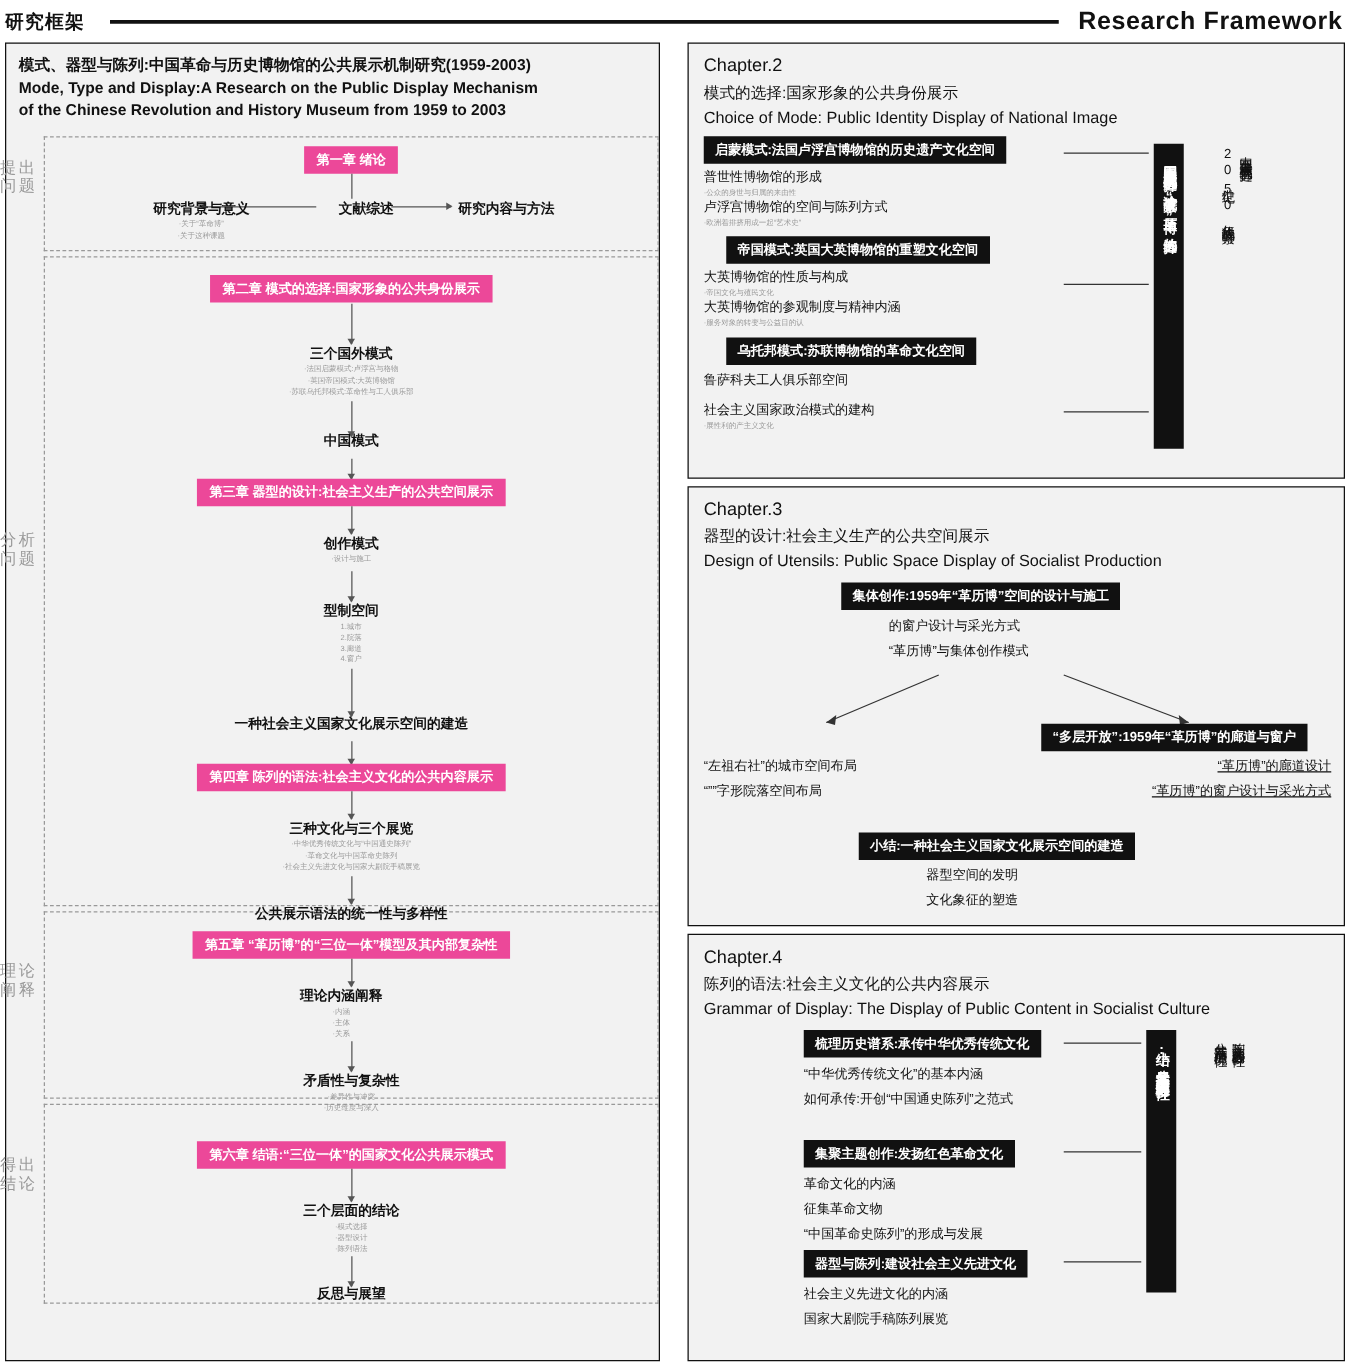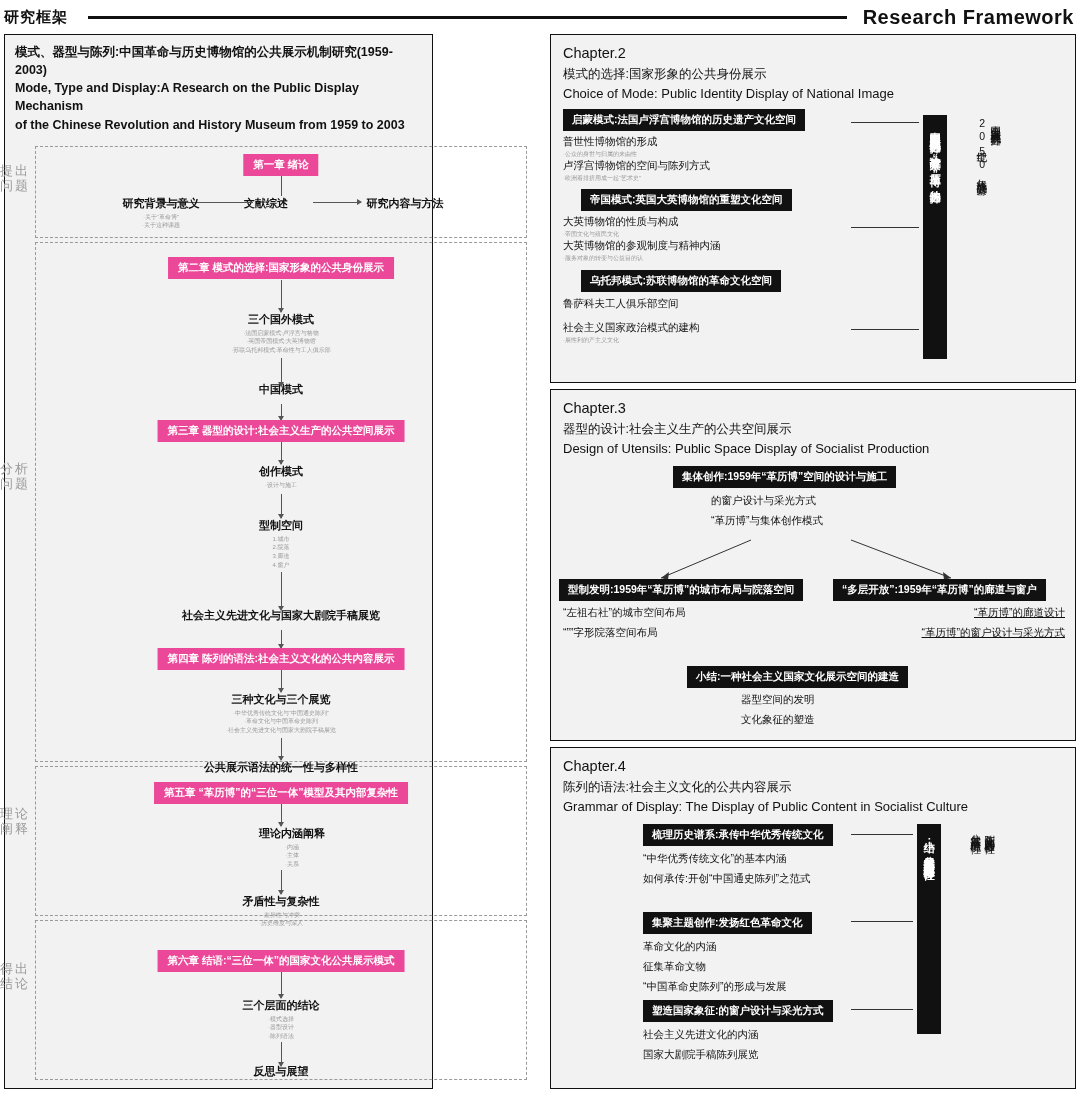--- a/index.html
+++ b/index.html
@@ -186,21 +186,21 @@
 
 <div class="header">
   <div class="header-left">研究框架</div>
   <div class="header-rule"></div>
   <div class="header-right">Research Framework</div>
 </div>
 
 <div class="board">
 
   <div class="col-left">
-    <div class="panel shade" style="width:429px;height:1055px;">
+    <div class="panel shade" style="width:524px;height:1055px;">
 
       <div class="left-title">
         <div>模式、器型与陈列:中国革命与历史博物馆的公共展示机制研究(1959-2003)</div>
         <div class="en">Mode, Type and Display:A Research on the Public Display Mechanism</div>
         <div class="en">of the Chinese Revolution and History Museum from 1959 to 2003</div>
       </div>
 
       <div class="flow">
 
         <div class="stage" style="top:4px;height:92px;"></div>
@@ -208,21 +208,21 @@
         <div class="stage" style="top:624px;height:150px;"></div>
         <div class="stage" style="top:778px;height:160px;"></div>
 
         <div class="stage-label" style="top:22px;">提出问题</div>
         <div class="stage-label" style="top:320px;">分析问题</div>
         <div class="stage-label" style="top:665px;">理论阐释</div>
         <div class="stage-label" style="top:820px;">得出结论</div>
 
         <div class="blackbar" style="left:268px;top:12px;">第一章 绪论</div>
         <div class="vline" style="left:268px;top:34px;height:20px;"></div>
-        <div class="node" style="left:253px;top:54px;text-align:right;">
+        <div class="node" style="left:280px;top:54px;text-align:right;">
           <div class="t">文献综述</div>
         </div>
         <div class="hline arrow-left" style="left:148px;top:60px;width:92px;"></div>
         <div class="hline arrow-right" style="left:300px;top:60px;width:48px;"></div>
 
         <div class="node" style="left:148px;top:54px;">
           <div class="t">研究背景与意义</div>
           <div class="s">
             <div>·关于“革命博”</div>
             <div>·关于这种课题</div>
@@ -261,42 +261,42 @@
           <div class="t">型制空间</div>
           <div class="s">
             <div>1.城市</div>
             <div>2.院落</div>
             <div>3.廊道</div>
             <div>4.窗户</div>
           </div>
         </div>
         <div class="vline arrow-down" style="left:268px;top:430px;height:38px;"></div>
         <div class="node" style="left:268px;top:466px;">
-          <div class="t">社会主义先进文化与国家大剧院手稿展览</div>
+          <div class="t">一种社会主义国家文化展示空间的建造</div>
         </div>
         <div class="vline arrow-down" style="left:268px;top:488px;height:18px;"></div>
 
         <div class="blackbar" style="left:268px;top:506px;">第四章 陈列的语法:社会主义文化的公共内容展示</div>
         <div class="vline arrow-down" style="left:268px;top:528px;height:22px;"></div>
         <div class="node" style="left:268px;top:550px;">
           <div class="t">三种文化与三个展览</div>
           <div class="s">
             <div>·中华优秀传统文化与“中国通史陈列”</div>
             <div>·革命文化与中国革命史陈列</div>
             <div>·社会主义先进文化与国家大剧院手稿展览</div>
           </div>
         </div>
         <div class="vline arrow-down" style="left:268px;top:596px;height:22px;"></div>
         <div class="node" style="left:268px;top:618px;">
           <div class="t">公共展示语法的统一性与多样性</div>
         </div>
 
         <div class="blackbar" style="left:268px;top:640px;">第五章 “革历博”的“三位一体”模型及其内部复杂性</div>
         <div class="vline arrow-down" style="left:268px;top:662px;height:22px;"></div>
-        <div class="node" style="left:279px;top:684px;">
+        <div class="node" style="left:260px;top:684px;">
           <div class="t">理论内涵阐释</div>
           <div class="s">
             <div>·内涵</div>
             <div>·主体</div>
             <div>·关系</div>
           </div>
         </div>
         <div class="vline arrow-down" style="left:268px;top:728px;height:24px;"></div>
         <div class="node" style="left:268px;top:752px;">
           <div class="t">矛盾性与复杂性</div>
@@ -385,21 +385,20 @@
         <div class="txt" style="left:160px;top:32px;">的窗户设计与采光方式</div>
         <div class="txt" style="left:160px;top:52px;">“革历博”与集体创作模式</div>
 
         <svg width="520" height="60" style="position:absolute;left:0;top:76px;">
           <line x1="200" y1="2" x2="110" y2="40" stroke="#333" stroke-width="1"></line>
           <polygon points="110,40 118,34 117,42" fill="#333"></polygon>
           <line x1="300" y1="2" x2="400" y2="40" stroke="#333" stroke-width="1"></line>
           <polygon points="400,40 392,34 393,42" fill="#333"></polygon>
         </svg>
 
-        <div class="bbar" style="left:8px;top:117px;">型制发明:1959年“革历博”的城市布局与院落空间</div>
         <div class="txt" style="left:12px;top:144px;">“左祖右社”的城市空间布局</div>
         <div class="txt" style="left:12px;top:164px;">“””字形院落空间布局</div>
 
         <div class="bbar" style="left:282px;top:117px;">“多层开放”:1959年“革历博”的廊道与窗户</div>
         <div class="txt right" style="right:10px;top:144px;">“革历博”的廊道设计</div>
         <div class="txt right" style="right:10px;top:164px;">“革历博”的窗户设计与采光方式</div>
 
         <div class="bbar" style="left:136px;top:204px;">小结:一种社会主义国家文化展示空间的建造</div>
         <div class="txt" style="left:190px;top:231px;">器型空间的发明</div>
         <div class="txt" style="left:190px;top:251px;">文化象征的塑造</div>
@@ -416,21 +415,21 @@
 
         <div class="bbar" style="left:92px;top:4px;">梳理历史谱系:承传中华优秀传统文化</div>
         <div class="txt" style="left:92px;top:32px;">“中华优秀传统文化”的基本内涵</div>
         <div class="txt" style="left:92px;top:52px;">如何承传:开创“中国通史陈列”之范式</div>
 
         <div class="bbar" style="left:92px;top:92px;">集聚主题创作:发扬红色革命文化</div>
         <div class="txt" style="left:92px;top:120px;">革命文化的内涵</div>
         <div class="txt" style="left:92px;top:140px;">征集革命文物</div>
         <div class="txt" style="left:92px;top:160px;">“中国革命史陈列”的形成与发展</div>
 
-        <div class="bbar" style="left:92px;top:180px;">塑造国家象征:的窗户设计与采光方式</div>
+        <div class="bbar" style="left:92px;top:180px;">器型与陈列:建设社会主义先进文化</div>
         <div class="txt" style="left:92px;top:208px;">社会主义先进文化的内涵</div>
         <div class="txt" style="left:92px;top:228px;">国家大剧院手稿陈列展览</div>
 
         <div class="line" style="left:300px;top:14px;width:62px;height:1px;"></div>
         <div class="line" style="left:300px;top:101px;width:62px;height:1px;"></div>
         <div class="line" style="left:300px;top:189px;width:62px;height:1px;"></div>
 
         <div class="vbar" style="left:366px;top:4px;height:210px;">小结:公共展示语法的统一性与多样性</div>
         <div class="vtxt" style="left:418px;top:6px;height:180px;white-space:pre-line;">陈列文化内容的多样性
 公共展示语法的统一性</div>

